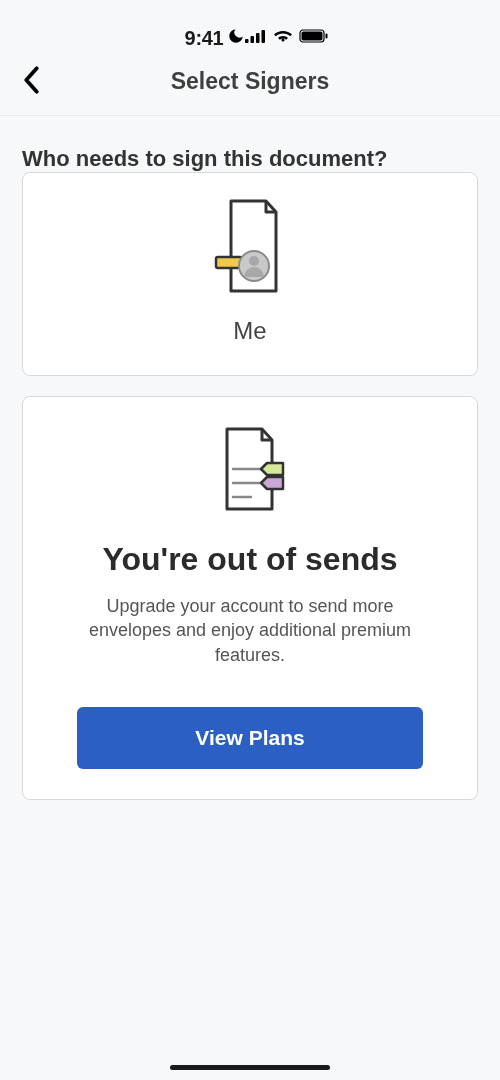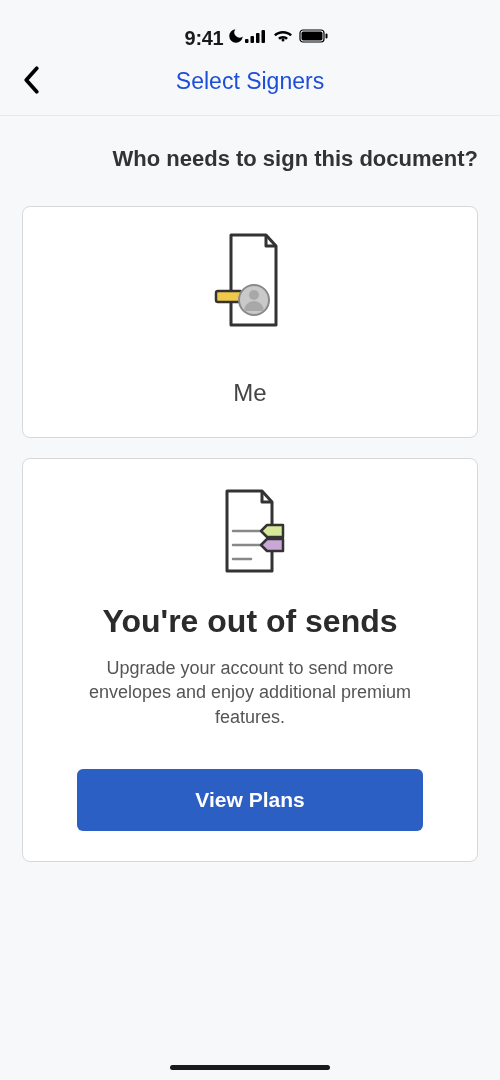--- a/index.html
+++ b/index.html
@@ -45,46 +45,44 @@
       border-bottom: 1px solid #e8e8e8;
     }
     .back-button {
       position: absolute;
       left: 22px;
     }
     .nav-title {
       flex: 1;
       text-align: center;
       font-size: 23px;
-      font-weight: 400;
-      color: #1d4ed8;
+      font-weight: 700;
+      color: #404040;
     }
     .content {
       padding: 30px 22px;
     }
     .question {
-      text-align: right;
+      text-align: left;
       font-size: 22px;
       font-weight: 600;
       color: #333;
-      margin-bottom: 34px;
     }
     .card {
       background: #fff;
       border: 1.5px solid #d8d8d8;
       border-radius: 8px;
       padding: 28px 20px;
       margin-bottom: 20px;
     }
     .card-me {
       display: flex;
       flex-direction: column;
       align-items: center;
       padding: 26px 20px 30px;
-      gap: 28px;
     }
     .card-me-icon {
       margin-bottom: 14px;
     }
     .card-me-label {
       font-size: 24px;
       font-weight: 500;
       color: #444;
     }
     .card-upgrade {

